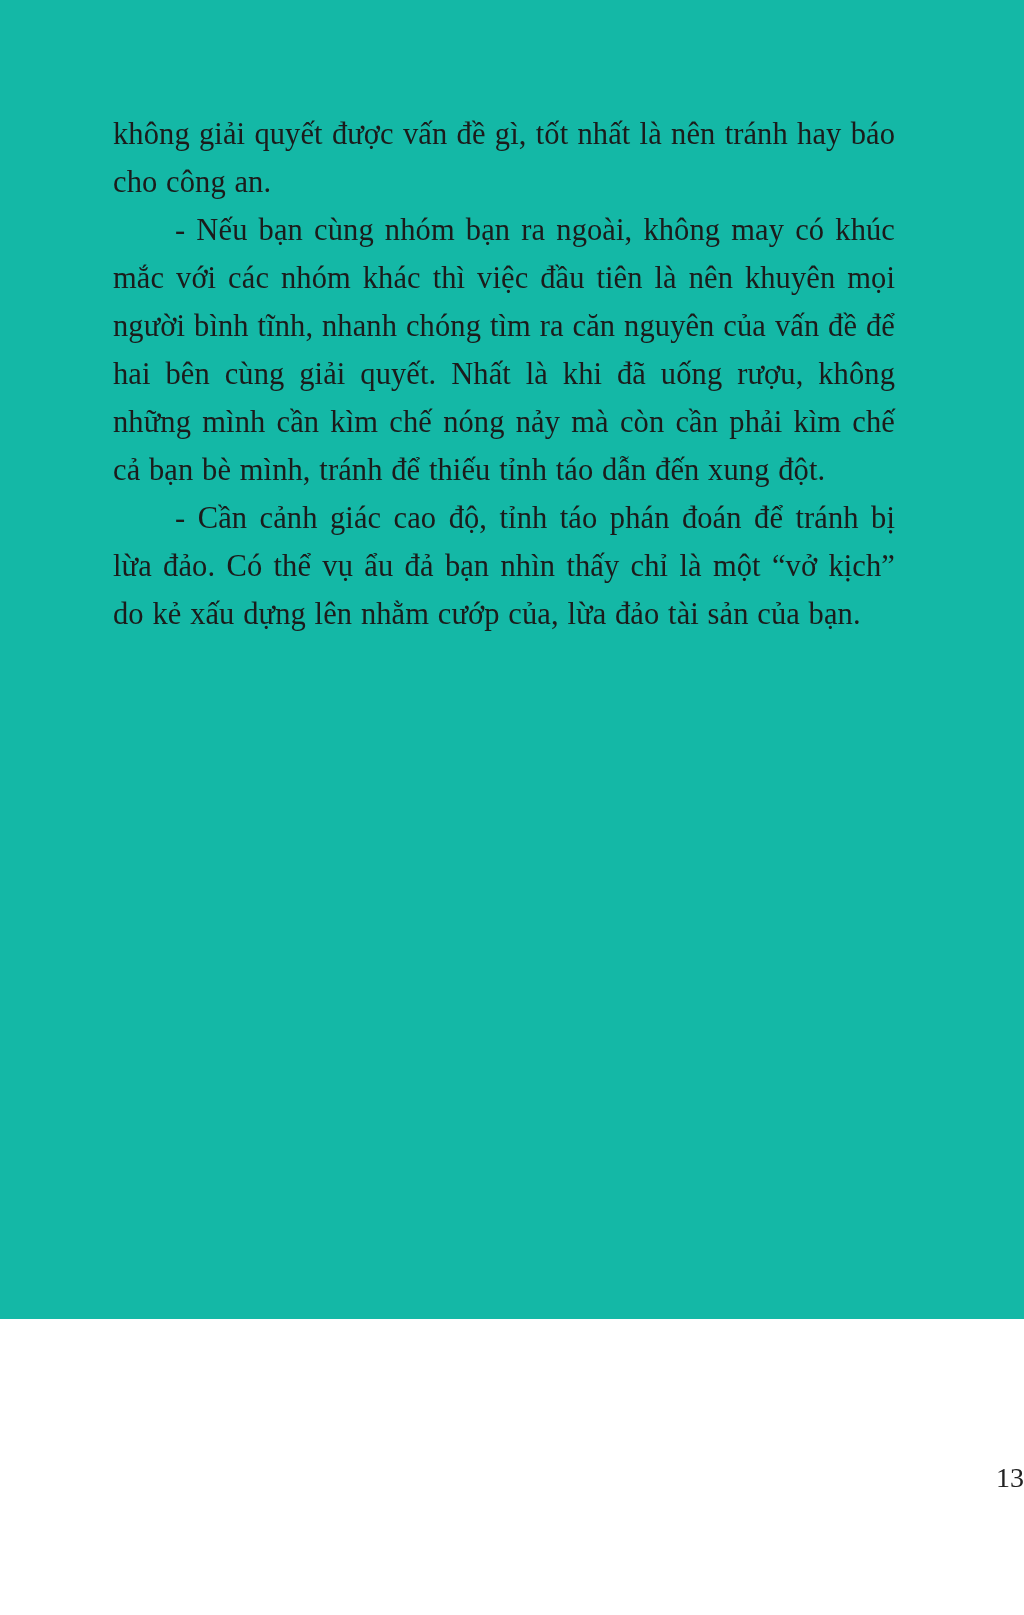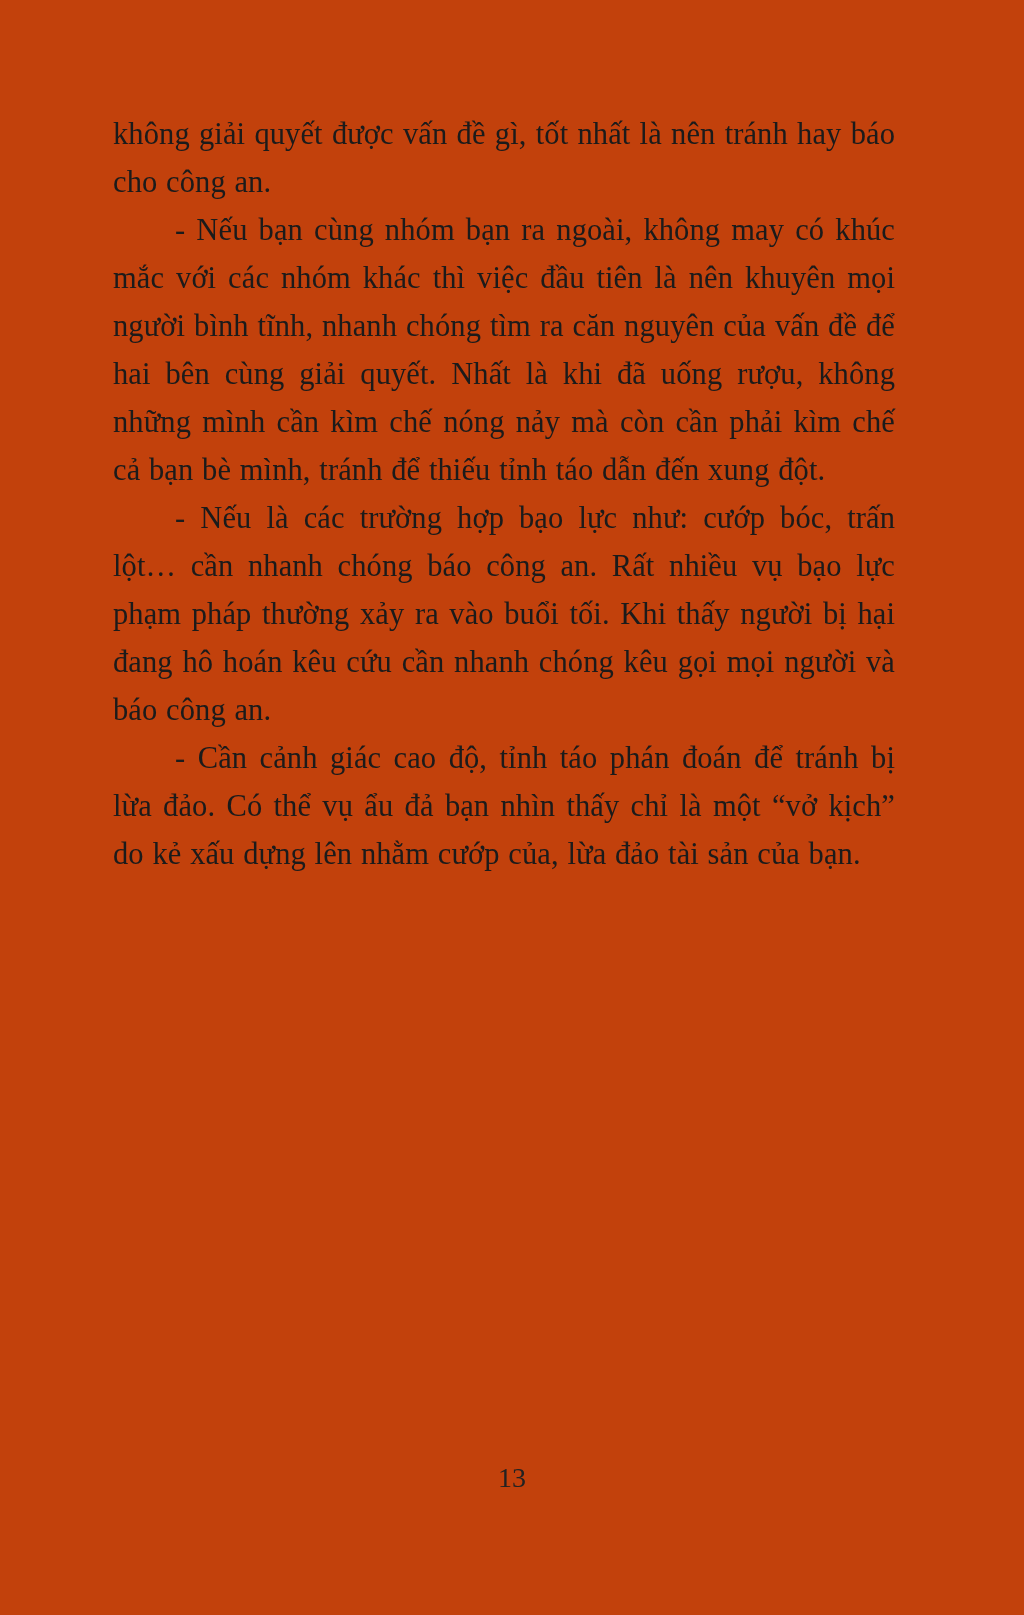--- a/index.html
+++ b/index.html
@@ -8,22 +8,22 @@
     }
     body {
       width: 1024px;
       height: 1615px;
       background: #ffffff;
       overflow: hidden;
     }
     .page {
       position: relative;
       width: 1024px;
-      height: 1615px;
-      background: #c2410c;
+      height: 1319px;
+      background: #14b8a6;
       font-family: "Liberation Serif", "DejaVu Serif", serif;
       color: #1b1b1b;
     }
     .text-block {
       position: absolute;
       left: 113px;
       top: 110px;
       width: 782px;
     }
     .para {
@@ -36,29 +36,28 @@
       word-spacing: 1px;
     }
     .para.continuation {
       text-indent: 0;
     }
     .page-number {
       position: absolute;
       left: 0;
       top: 1462px;
       width: 100%;
-      text-align: center;
+      text-align: right;
       font-size: 28px;
       color: #222222;
     }
   </style>
 </head>
 <body>
 
 <div class="page">
   <div class="text-block">
     <p class="para continuation">không giải quyết được vấn đề gì, tốt nhất là nên tránh hay báo cho công an.</p>
     <p class="para">- Nếu bạn cùng nhóm bạn ra ngoài, không may có khúc mắc với các nhóm khác thì việc đầu tiên là nên khuyên mọi người bình tĩnh, nhanh chóng tìm ra căn nguyên của vấn đề để hai bên cùng giải quyết. Nhất là khi đã uống rượu, không những mình cần kìm chế nóng nảy mà còn cần phải kìm chế cả bạn bè mình, tránh để thiếu tỉnh táo dẫn đến xung đột.</p>
-    <p class="para">- Nếu là các trường hợp bạo lực như: cướp bóc, trấn lột… cần nhanh chóng báo công an. Rất nhiều vụ bạo lực phạm pháp thường xảy ra vào buổi tối. Khi thấy người bị hại đang hô hoán kêu cứu cần nhanh chóng kêu gọi mọi người và báo công an.</p>
     <p class="para">- Cần cảnh giác cao độ, tỉnh táo phán đoán để tránh bị lừa đảo. Có thể vụ ẩu đả bạn nhìn thấy chỉ là một “vở kịch” do kẻ xấu dựng lên nhằm cướp của, lừa đảo tài sản của bạn.</p>
   </div>
   <div class="page-number">13</div>
 </div>
 
 </body></html>

